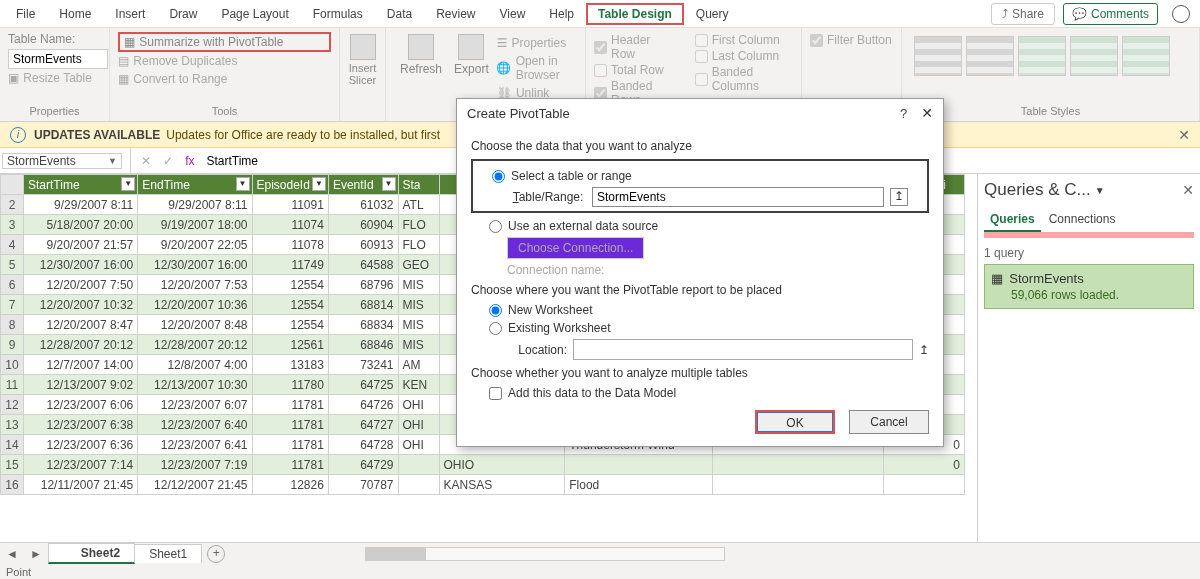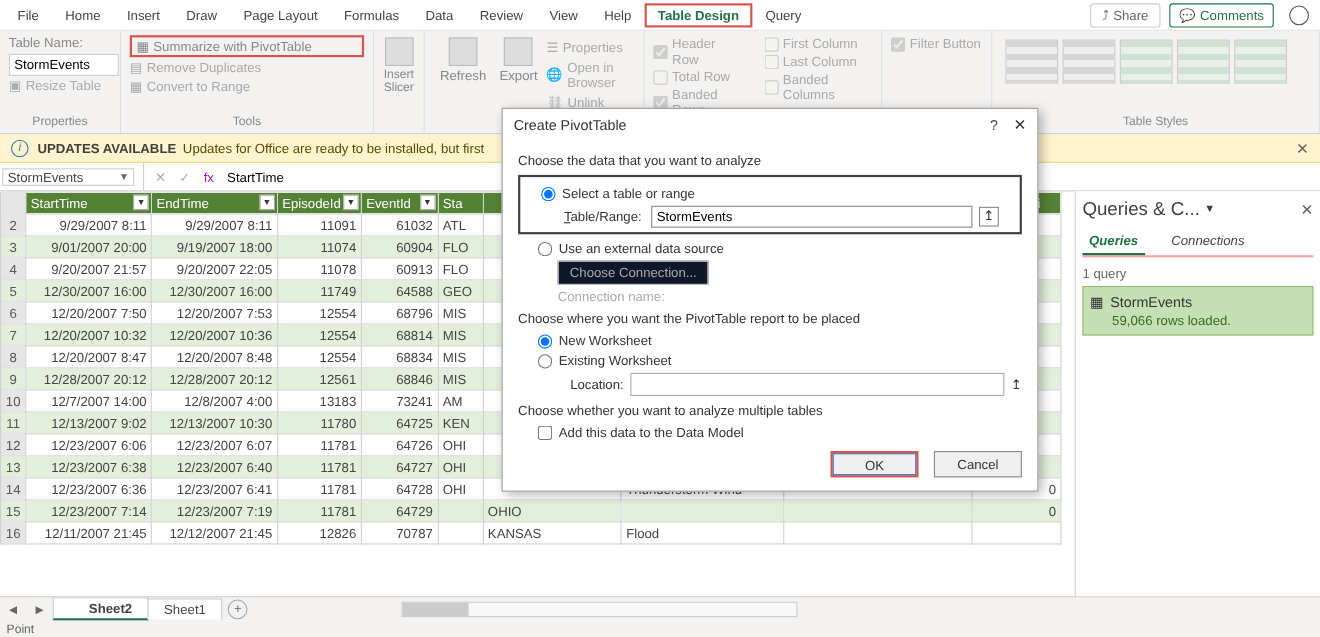--- a/index.html
+++ b/index.html
@@ -55,21 +55,21 @@
 .sheet-table thead th { background:#548235; color:#fff; font-weight:400; text-align:left; position:relative; padding-right:18px;}
 .sheet-table .dd-ico { position:absolute; right:2px; top:2px; width:14px; height:14px; background:#fff; border:1px solid #aaa; font-size:8px; text-align:center; line-height:12px; color:#333;}
 .sheet-table tbody tr:nth-child(even) td { background:#e2efda; }
 .sheet-table td.num { text-align:right;}
 
 
 .queries-pane { width:222px; background:#fff; padding:6px;}
 .queries-pane .qhead { display:flex; align-items:center; font-size:17px; color:#3f3f3f;}
 .queries-pane .qhead .dd { font-size:10px; margin-left:4px;}
 .queries-pane .qclose { margin-left:auto; font-size:14px; color:#666; cursor:pointer;}
-.queries-tabs { display:flex; gap:18px; margin-top:8px; border-bottom:2px solid #fca5a5;font-style:italic;}
+.queries-tabs { display:flex; gap:2px; margin-top:8px; border-bottom:6px solid #fca5a5;}
 .queries-tabs .qt { padding:4px 6px; color:#444; border-bottom:2px solid transparent;}
 .queries-tabs .qt.active { border-bottom:2px solid #217346; color:#217346; font-weight:600;}
 .q-count { margin:8px 0 4px 0; color:#666; font-size:12px;}
 .q-item { background:#c5e0b4; padding:6px; border:1px solid #8fbc72;}
 .q-item .qname { display:flex; align-items:center; gap:6px; color:#333; font-size:13px;}
 .q-item .qstat { color:#3a6b24; font-size:12px; margin-left:20px; margin-top:2px;}
 
 
 .sheet-tabs-bar { height:22px; display:flex; align-items:center; background:#f3f2f1; border-top:1px solid #d0d0d0;}
 .sheet-tabs-bar .nav-btn { padding:0 6px; color:#666;}
@@ -97,21 +97,21 @@
 .range-input .lbl { width:76px; text-align:center;}
 .range-input input { flex:1; border:1px solid #888; padding:2px 4px; font-size:12px;}
 .range-input .pick { width:18px; height:18px; border:1px solid #888; text-align:center; line-height:15px;}
 .loc-row { display:flex; align-items:center; gap:6px; margin:4px 0 4px 36px;}
 .loc-row .lbl { width:60px; text-align:right;}
 .loc-row input { flex:1; border:1px solid #aaa; padding:2px 4px;}
 .dlg-btns { display:flex; justify-content:flex-end; gap:14px; margin-top:10px;}
 .dlg-btns .b { width:80px; height:24px; border:1px solid #888; background:#efefef; text-align:center; line-height:22px;}
 .dlg-btns .b.ok { border:2px solid #d9534f; outline:1px solid #3b73b9; outline-offset:-3px;}
 .grey-txt { color:#aaa;}
-.disabled-btn { border:1px solid #ccc; background:#0f172a; color:#aaa; padding:3px 10px; display:inline-block;}
+.disabled-btn { border:1px solid #ccc; background:#6d28d9; color:#aaa; padding:3px 10px; display:inline-block;}
 </style>
 </head>
 <body>
 
 <div class="ribbon-tabs">
   <div class="tab">File</div>
   <div class="tab">Home</div>
   <div class="tab">Insert</div>
   <div class="tab">Draw</div>
   <div class="tab">Page Layout</div>
@@ -288,21 +288,21 @@
     <td class="num">11091</td>
     <td class="num">61032</td>
     <td>ATL</td>
     <td></td>
     <td></td>
     <td></td>
     <td class="num"></td>
           </tr>
           <tr>
             <td class="rh">3</td>
-    <td class="num">9/01/2007 20:00</td>
+    <td class="num">5/18/2007 20:00</td>
     <td class="num">9/19/2007 18:00</td>
     <td class="num">11074</td>
     <td class="num">60904</td>
     <td>FLO</td>
     <td></td>
     <td></td>
     <td></td>
     <td class="num"></td>
           </tr>
           <tr>

